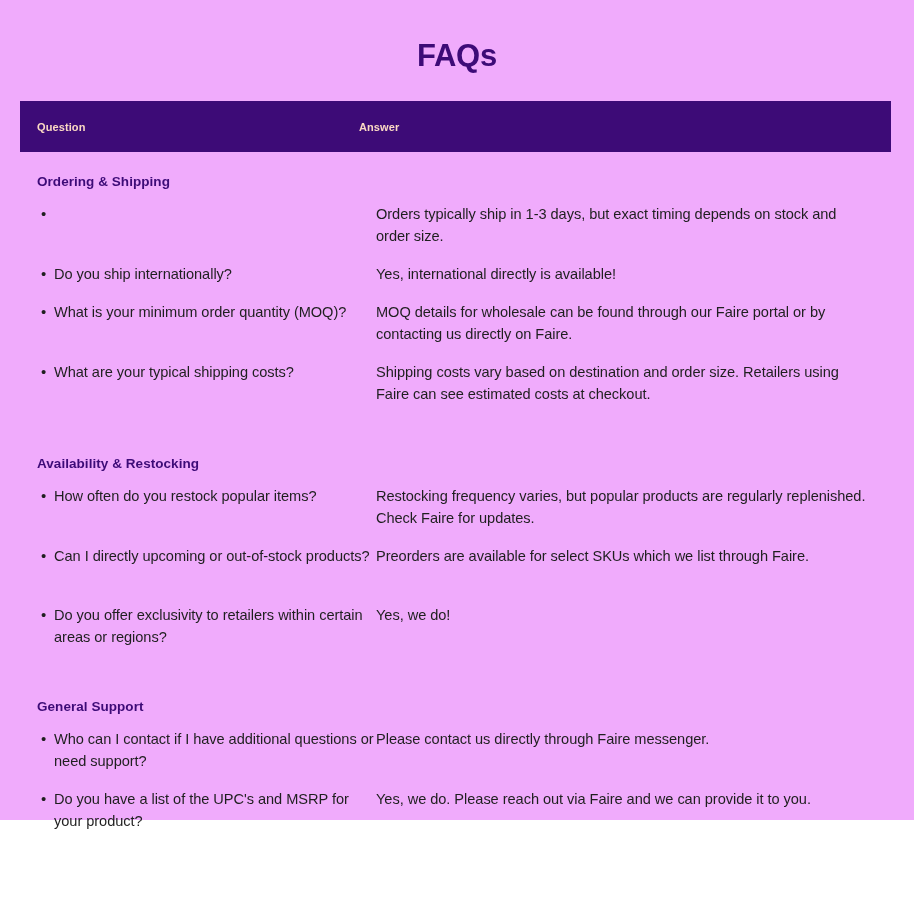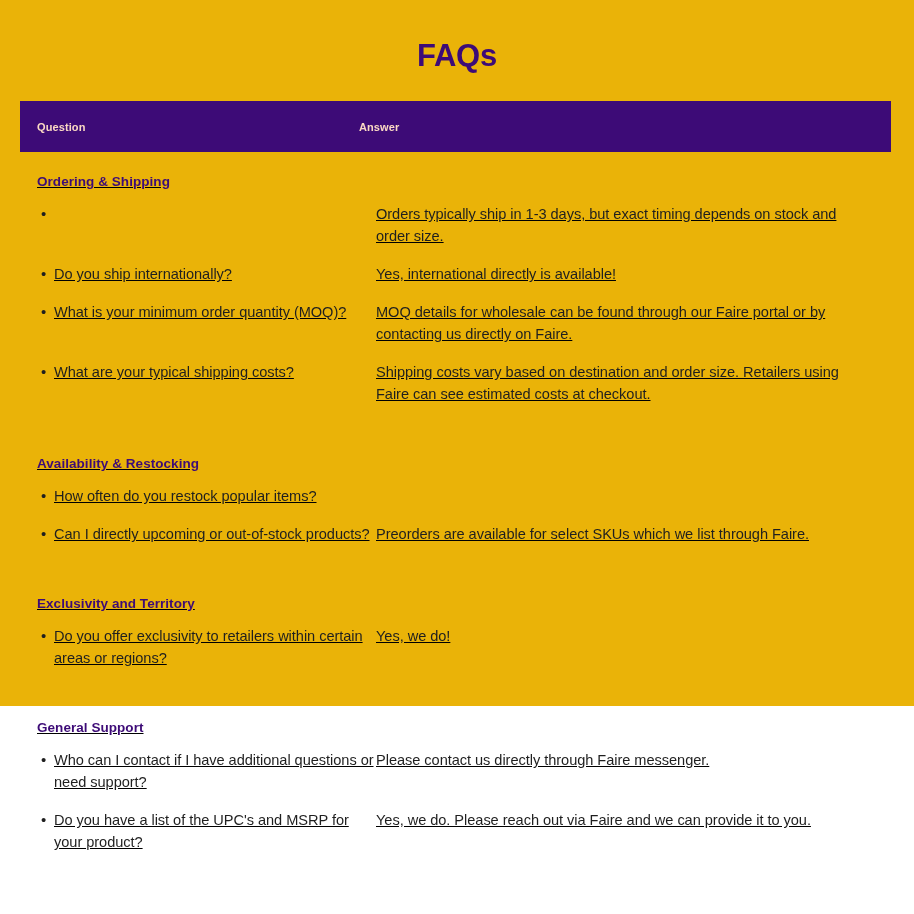--- a/index.html
+++ b/index.html
@@ -12,22 +12,22 @@
     width: 914px;
     height: 914px;
     font-family: "Liberation Sans", sans-serif;
     -webkit-font-smoothing: antialiased;
     overflow: hidden;
   }
 
   .page {
     position: relative;
     width: 914px;
-    height: 706px;
-    background: #eab308;
+    height: 820px;
+    background: #f0abfc;
     box-sizing: border-box;
   }
 
   
   .page-title {
     text-align: center;
     color: #3d0b77;
     font-size: 31px;
     font-weight: bold;
     letter-spacing: -0.2px;
@@ -60,21 +60,20 @@
   
   .faq-body {
     position: absolute;
     left: 20px;
     top: 152px;
     width: 871px;
   }
 
   .section {
     position: relative;
-    text-decoration: underline;
   }
   .section + .section { margin-top: 21px; }
 
   .section-title {
     color: #3d0b77;
     font-size: 13.5px;
     font-weight: bold;
     padding-left: 17px;
     padding-top: 21px;
     padding-bottom: 4px;
@@ -153,28 +152,28 @@
         </div>
         <div class="qa-row">
           <div class="q-cell"><span class="bullet">•</span><span class="q-text">What are your typical shipping costs?</span></div>
           <div class="a-cell"><span class="a-text">Shipping costs vary based on destination and order size. Retailers using Faire can see estimated costs at checkout.</span></div>
         </div>
       </div>
       <div class="section">
         <div class="section-title">Availability &amp; Restocking</div>
         <div class="qa-row">
           <div class="q-cell"><span class="bullet">•</span><span class="q-text">How often do you restock popular items?</span></div>
+          <div class="a-cell"><span class="a-text">Restocking frequency varies, but popular products are regularly replenished. Check Faire for updates.</span></div>
         </div>
         <div class="qa-row">
           <div class="q-cell"><span class="bullet">•</span><span class="q-text">Can I directly upcoming or out-of-stock products?</span></div>
           <div class="a-cell"><span class="a-text">Preorders are available for select SKUs which we list through Faire.</span></div>
         </div>
       </div>
       <div class="section">
-        <div class="section-title">Exclusivity and Territory</div>
         <div class="qa-row">
           <div class="q-cell"><span class="bullet">•</span><span class="q-text">Do you offer exclusivity to retailers within certain areas or regions?</span></div>
           <div class="a-cell"><span class="a-text">Yes, we do!</span></div>
         </div>
       </div>
       <div class="section">
         <div class="section-title">General Support</div>
         <div class="qa-row">
           <div class="q-cell"><span class="bullet">•</span><span class="q-text">Who can I contact if I have additional questions or need support?</span></div>
           <div class="a-cell"><span class="a-text">Please contact us directly through Faire messenger.</span></div>

